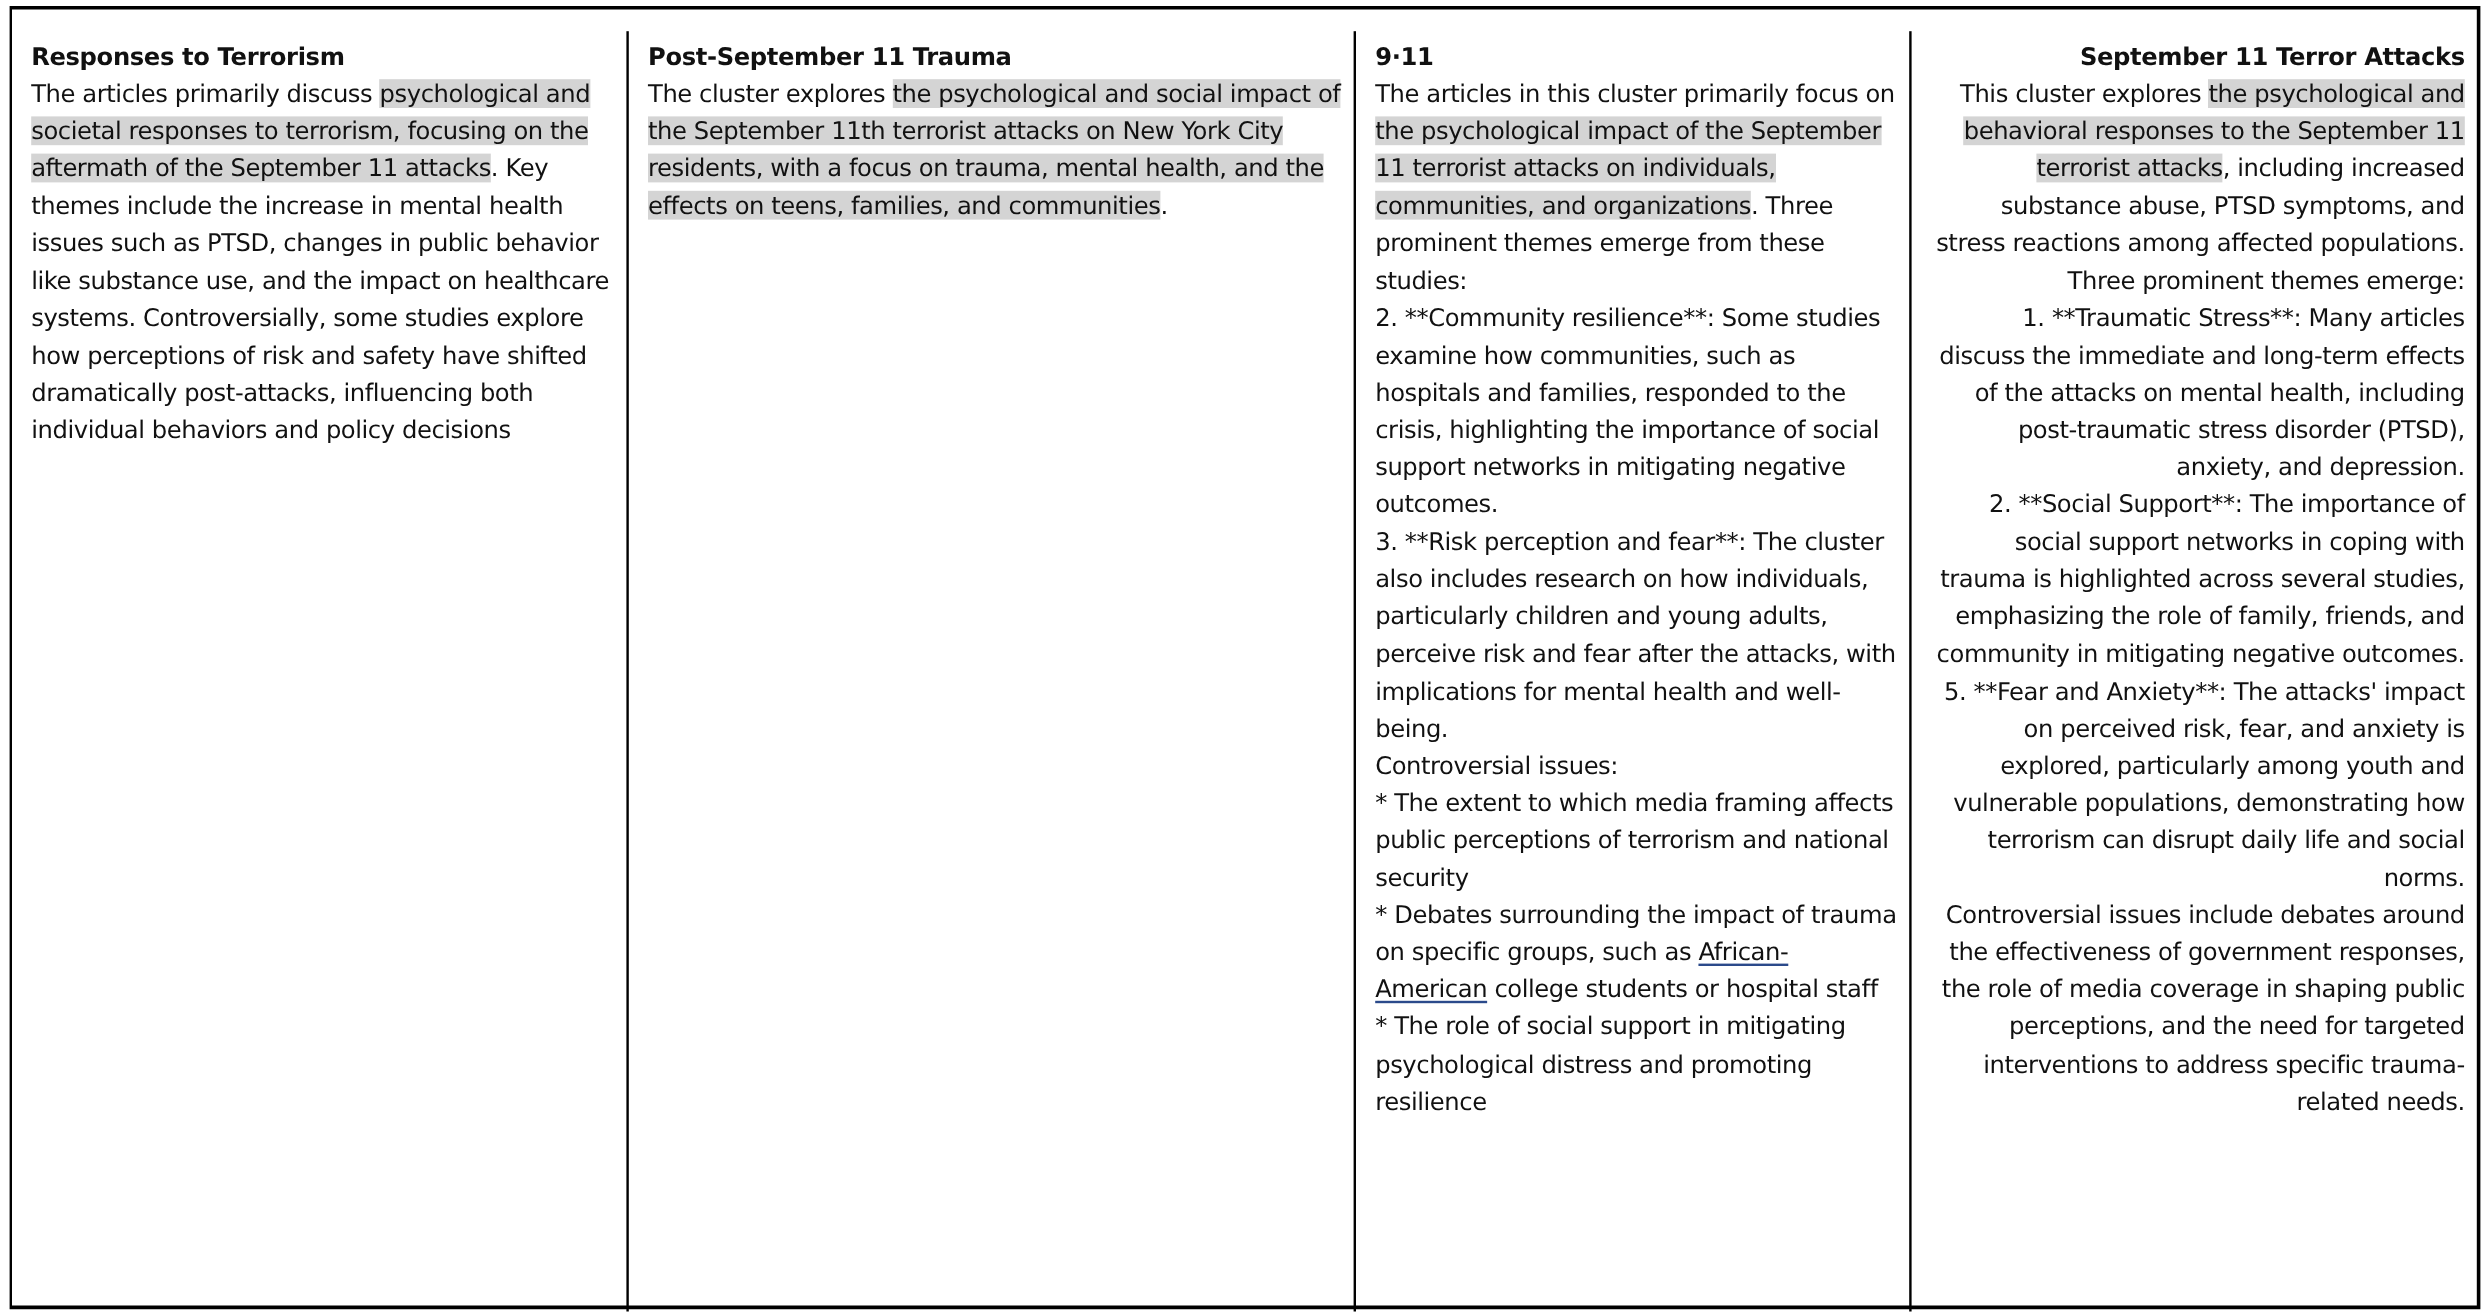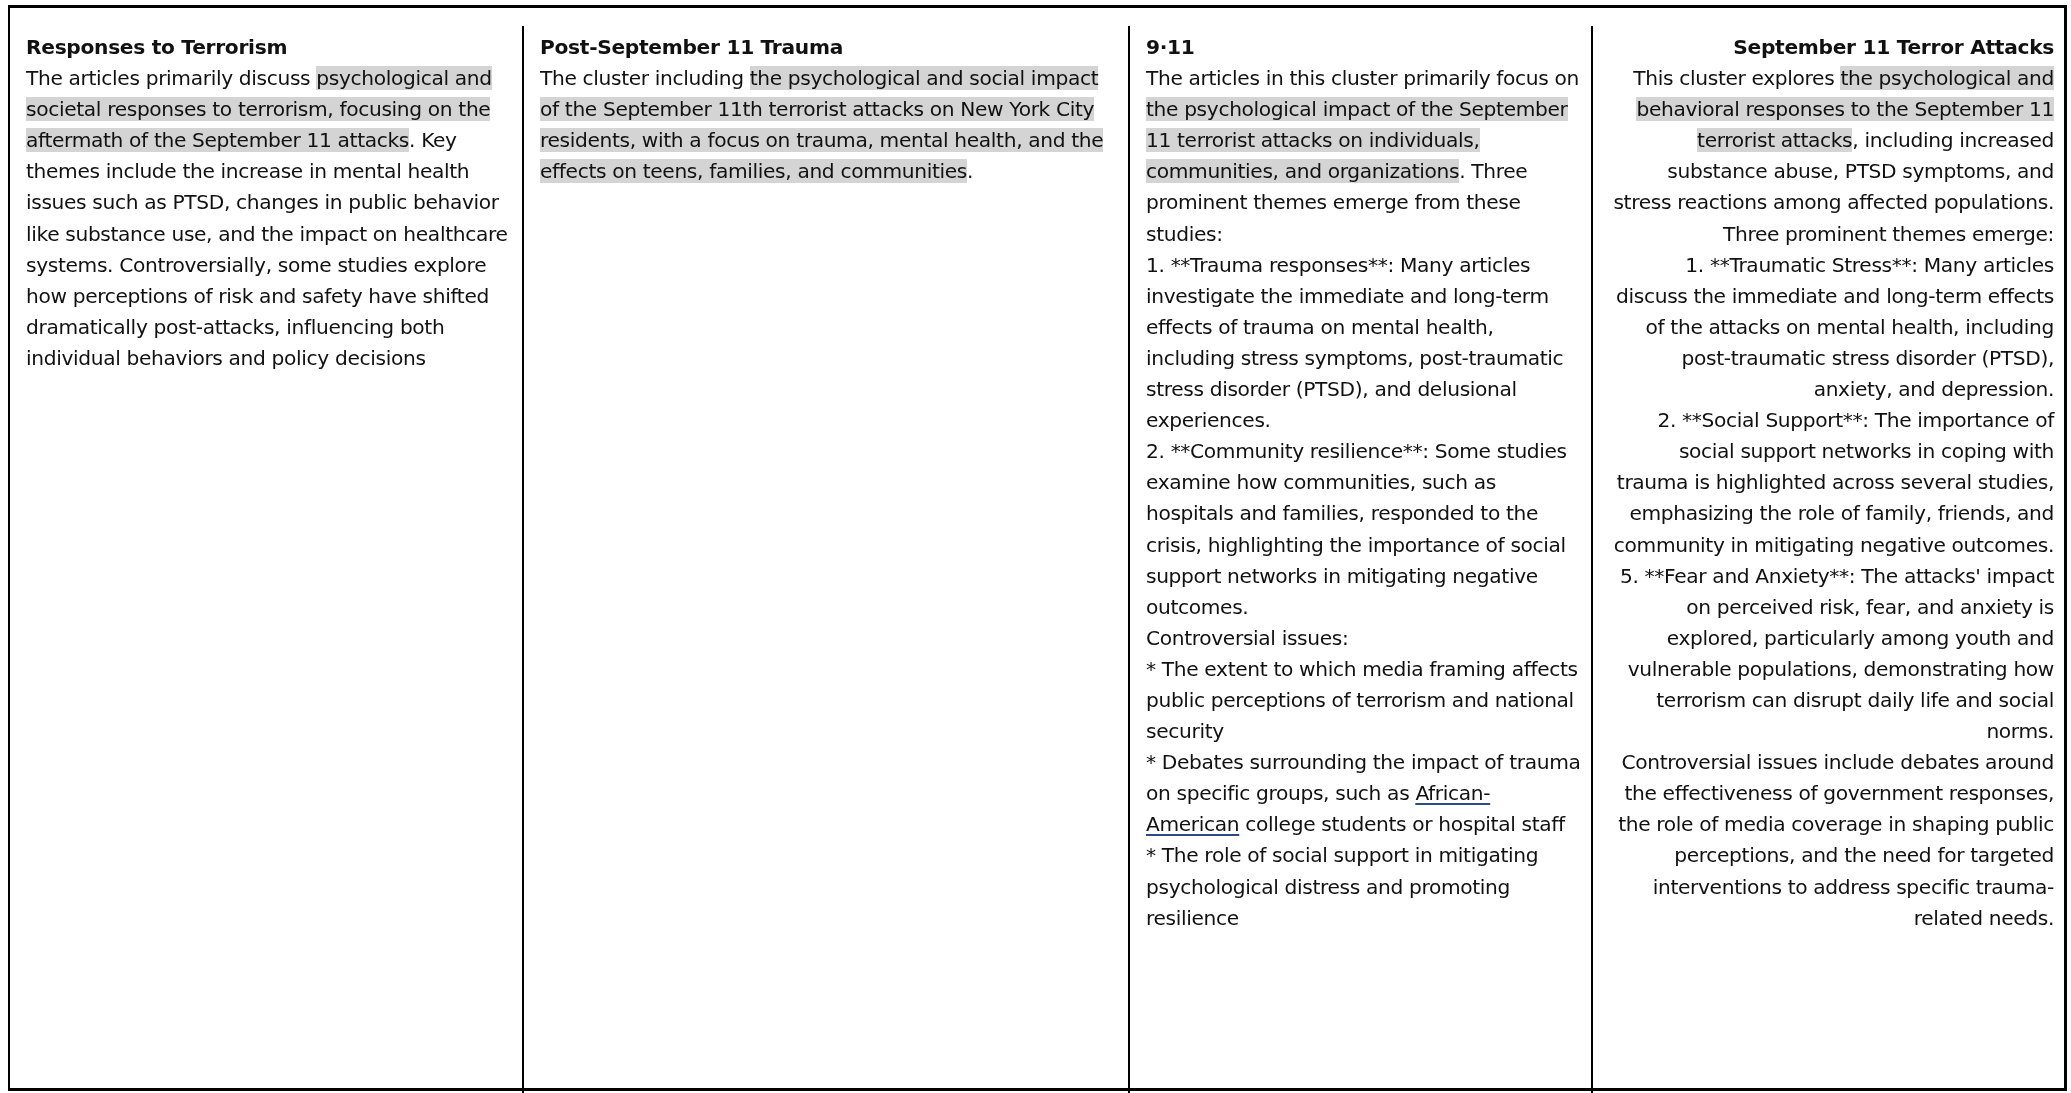--- a/index.html
+++ b/index.html
@@ -63,28 +63,28 @@
 
 <div class="table">
 
   <div class="cell c1">
     <span class="heading">Responses to Terrorism</span>
     <span class="para"><span>The articles primarily discuss </span><span class="hl">psychological and societal responses to terrorism, focusing on the aftermath of the September 11 attacks</span><span>. Key themes include the increase in mental health issues such as PTSD, changes in public behavior like substance use, and the impact on healthcare systems. Controversially, some studies explore how perceptions of risk and safety have shifted dramatically post-attacks, influencing both individual behaviors and policy decisions</span></span>
   </div>
 
   <div class="cell c2">
     <span class="heading">Post-September 11 Trauma</span>
-    <span class="para"><span>The cluster including </span><span class="hl">the psychological and social impact of the September 11th terrorist attacks on New York City residents, with a focus on trauma, mental health, and the effects on teens, families, and communities</span><span>.</span></span>
+    <span class="para"><span>The cluster explores </span><span class="hl">the psychological and social impact of the September 11th terrorist attacks on New York City residents, with a focus on trauma, mental health, and the effects on teens, families, and communities</span><span>.</span></span>
   </div>
 
   <div class="cell c3">
     <span class="heading">9·11</span>
     <span class="para"><span>The articles in this cluster primarily focus on </span><span class="hl">the psychological impact of the September 11 terrorist attacks on individuals, communities, and organizations</span><span>. Three prominent themes emerge from these studies:</span></span>
-    <span class="para">1. **Trauma responses**: Many articles investigate the immediate and long-term effects of trauma on mental health, including stress symptoms, post-traumatic stress disorder (PTSD), and delusional experiences.</span>
     <span class="para">2. **Community resilience**: Some studies examine how communities, such as hospitals and families, responded to the crisis, highlighting the importance of social support networks in mitigating negative outcomes.</span>
+    <span class="para">3. **Risk perception and fear**: The cluster also includes research on how individuals, particularly children and young adults, perceive risk and fear after the attacks, with implications for mental health and well-being.</span>
     <span class="para">Controversial issues:</span>
     <span class="para">* The extent to which media framing affects public perceptions of terrorism and national security</span>
     <span class="para"><span>* Debates surrounding the impact of trauma on specific groups, such as </span><span class="link">African-American</span><span> college students or hospital staff</span></span>
     <span class="para">* The role of social support in mitigating psychological distress and promoting resilience</span>
   </div>
 
   <div class="cell c4">
     <span class="heading">September 11 Terror Attacks</span>
     <span class="para"><span>This cluster explores </span><span class="hl">the psychological and behavioral responses to the September 11 terrorist attacks</span><span>, including increased substance abuse, PTSD symptoms, and stress reactions among affected populations. Three prominent themes emerge:</span></span>
     <span class="para">1. **Traumatic Stress**: Many articles discuss the immediate and long-term effects of the attacks on mental health, including post-traumatic stress disorder (PTSD), anxiety, and depression.</span>

